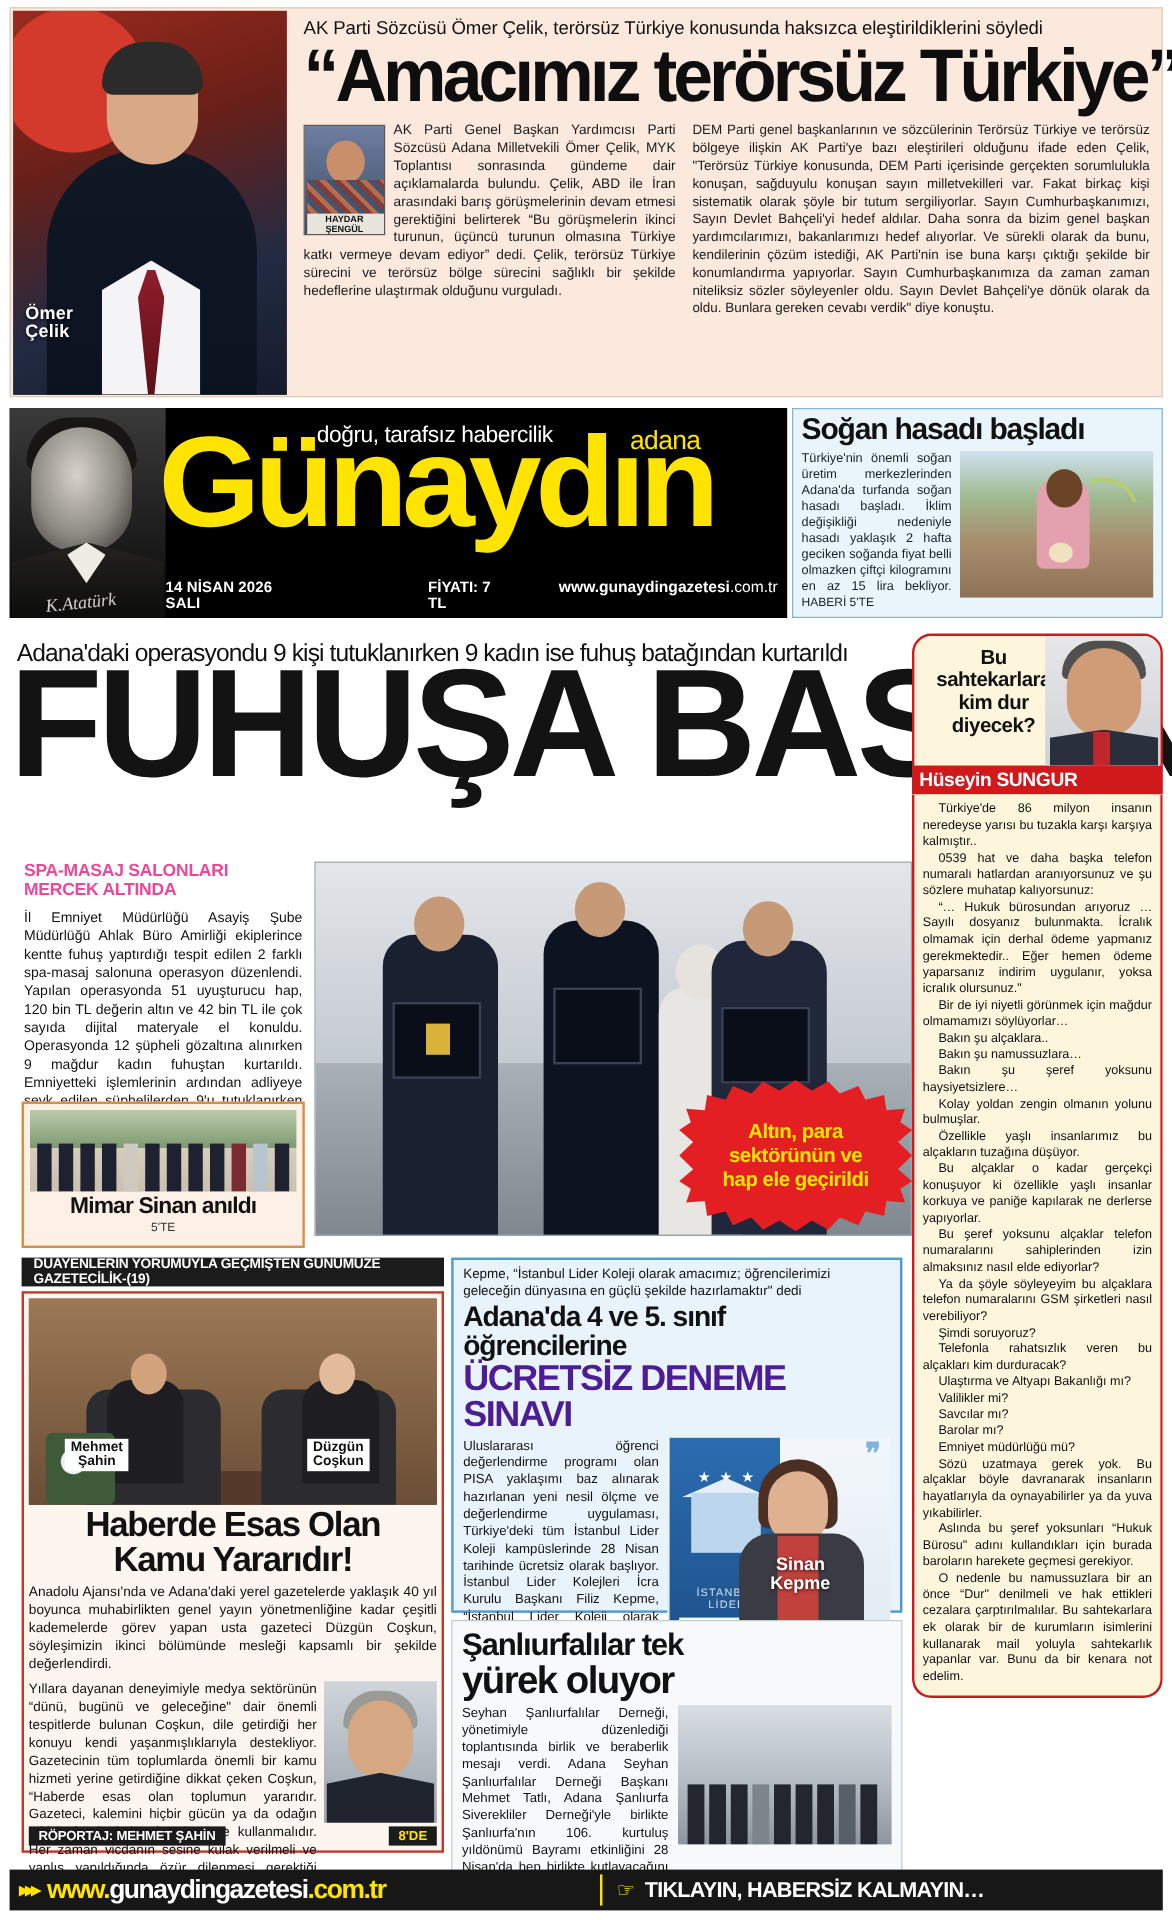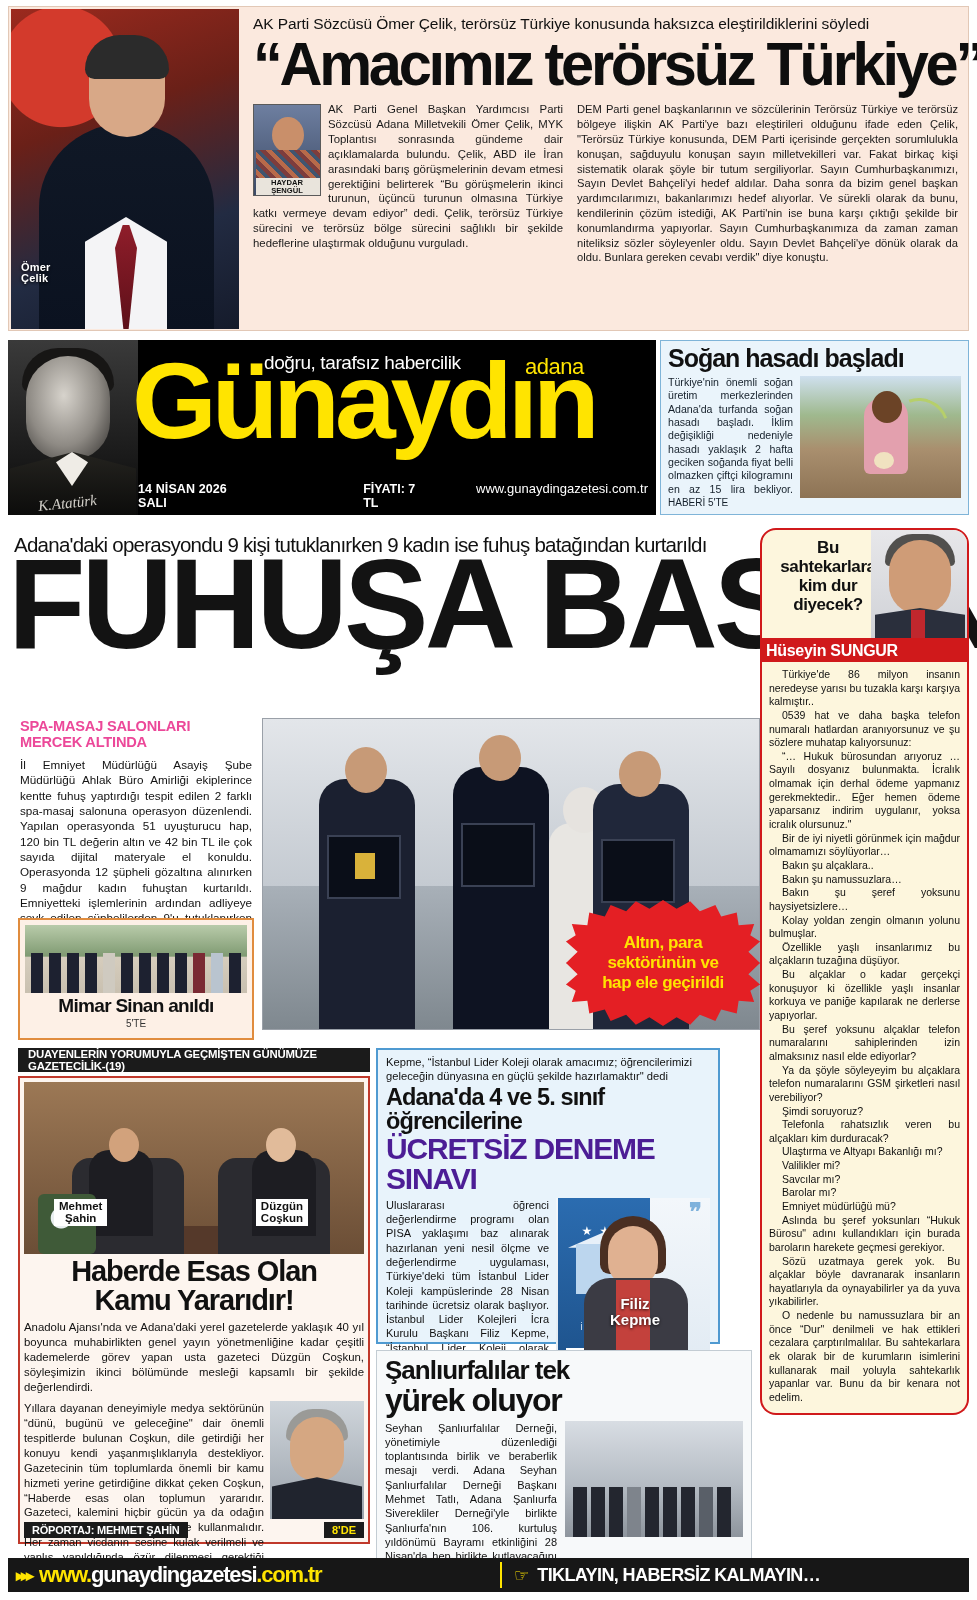--- a/index.html
+++ b/index.html
@@ -31,21 +31,21 @@
   .tp-shirt { position:absolute; left:74px; bottom:0; width:82px; height:112px;
     background:#f4f4f6; clip-path:polygon(50% 0,100% 22%,100% 100%,0 100%,0 22%); }
   .tp-tie { position:absolute; left:104px; bottom:0; width:22px; height:104px;
     background:linear-gradient(180deg,#8f1d2a,#5d1019); clip-path:polygon(35% 0,65% 0,100% 22%,62% 100%,38% 100%,0 22%); }
   .tp-head { position:absolute; left:78px; top:34px; width:76px; height:94px;
     background:#d8a887; border-radius:40px 40px 46px 46px; }
   .tp-hair { position:absolute; left:74px; top:26px; width:84px; height:44px;
     background:#2b2b2b; border-radius:44px 44px 12px 12px; }
   .tp-name {
     position:absolute; left:10px; bottom:44px; color:#fff; font-weight:bold;
-    font-size:11px; line-height:1.05; text-shadow:0 1px 3px #000; letter-spacing:.2px;
+    font-size:15px; line-height:1.05; text-shadow:0 1px 3px #000; letter-spacing:.2px;
   }
   .top-right { position:absolute; left:232px; top:0; right:0; bottom:0; padding:8px 10px 8px 12px; }
   .kicker { font-size:15.5px; color:#111; line-height:1.15; letter-spacing:-.1px; white-space:nowrap; }
   .mega-quote {
     font-family:"Liberation Sans", sans-serif;
     font-weight:bold; font-size:62px; line-height:.93; color:#0e0e0e;
     letter-spacing:-3.4px; transform:scaleX(.96); transform-origin:left center;
     margin-top:2px; white-space:nowrap;
   }
   .top-cols { display:flex; gap:14px; margin-top:10px; }
@@ -82,21 +82,21 @@
   .slogan { position:absolute; left:256px; top:12px; color:#fff; font-weight:normal; font-size:19px;
     letter-spacing:-.4px; }
   .adana-tag { position:absolute; left:517px; top:14px; color:#ffe400; font-size:22px; letter-spacing:-.5px; }
   .gunaydin { position:absolute; left:124px; top:8px; color:#ffe400; font-weight:bold;
     font-size:107px; line-height:1; letter-spacing:-5px; transform:scaleX(1.02); transform-origin:left top; }
   .mh-bottom { position:absolute; left:130px; bottom:5px; width:510px; display:flex;
     align-items:baseline; color:#fff; }
   .mh-date { font-size:12.5px; font-weight:bold; letter-spacing:.1px; }
   .mh-price { font-size:12.5px; font-weight:bold; margin-left:104px; }
   .mh-web { font-size:13px; margin-left:42px; }
-  .mh-web b { font-weight:normal; }
+  .mh-web b { font-weight:bold; }
 
   
   .sogan { position:absolute; left:660px; top:340px; width:309px; height:175px;
     background:#eaf4fb; border:1px solid #7fb4d8; padding:5px 7px; }
   .sogan h2 { font-size:25px; font-weight:bold; letter-spacing:-1px; color:#111; line-height:1; }
   .sogan-row { display:flex; gap:7px; margin-top:5px; }
   .sogan-text { width:125px; font-size:10.6px; line-height:1.26; text-align:justify; color:#15202b; }
   .sogan-text .ref { font-size:10px; }
   .sogan-img { flex:1; height:122px; position:relative; overflow:hidden;
     background:linear-gradient(180deg,#cfe0ef 0%,#9fb98e 32%,#a98f6e 60%,#8d7355 100%); }
@@ -207,21 +207,21 @@
   .msp2-head { position:absolute; left:20px; top:16px; width:54px; height:64px; background:#d5a782; border-radius:28px 28px 26px 26px; }
   .msp2-hair { position:absolute; left:16px; top:8px; width:62px; height:32px; background:#9a9a97; border-radius:32px 32px 6px 6px; }
   .msp2-suit { position:absolute; left:2px; top:76px; width:90px; height:42px; background:#20242e;
     clip-path:polygon(50% 0,100% 22%,100% 100%,0 100%,0 22%); }
   .ms-foot { position:absolute; left:4px; right:4px; bottom:4px; display:flex;
     align-items:center; justify-content:space-between; }
   .ms-rep { background:#1b1b1b; color:#fff; font-weight:bold; font-size:11px; padding:2px 8px; letter-spacing:-.2px; }
   .ms-page { background:#1b1b1b; color:#ffe400; font-weight:bold; font-size:11px; padding:2px 8px; }
 
   
-  .okul { position:absolute; left:376px; top:1048px; width:344px; height:296px;
+  .okul { position:absolute; left:376px; top:1048px; width:376px; height:296px;
     background:#e8f3fb; border:2px solid #4f9ad1; padding:6px 8px; }
   .okul-lead { font-size:11.2px; line-height:1.24; color:#111; }
   .okul-h1 { font-weight:bold; font-size:23.5px; letter-spacing:-.9px; color:#111; line-height:1.02; margin-top:2px; }
   .okul-h2 { font-weight:bold; font-size:30px; letter-spacing:-1.2px; color:#4c1d95; line-height:1; }
   .okul-cols { display:flex; gap:7px; margin-top:4px; }
   .okul-text { width:163px; font-size:11px; line-height:1.3; text-align:justify; color:#111; }
   .okul-photo { flex:1; height:188px; position:relative; overflow:hidden;
     background:linear-gradient(180deg,#f3f7fb 0%,#dfe9f2 100%); }
   .op-banner { position:absolute; left:2px; top:0; width:92px; height:100%;
     background:linear-gradient(180deg,#2b6cb0 0%,#1c4f87 100%); }
@@ -426,22 +426,22 @@
         <p>Bu alçaklar o kadar gerçekçi konuşuyor ki özellikle yaşlı insanlar korkuya ve paniğe kapılarak ne derlerse yapıyorlar.</p>
         <p>Bu şeref yoksunu alçaklar telefon numaralarını sahiplerinden izin almaksınız nasıl elde ediyorlar?</p>
         <p>Ya da şöyle söyleyeyim bu alçaklara telefon numaralarını GSM şirketleri nasıl verebiliyor?</p>
         <p>Şimdi soruyoruz?</p>
         <p>Telefonla rahatsızlık veren bu alçakları kim durduracak?</p>
         <p>Ulaştırma ve Altyapı Bakanlığı mı?</p>
         <p>Valilikler mi?</p>
         <p>Savcılar mı?</p>
         <p>Barolar mı?</p>
         <p>Emniyet müdürlüğü mü?</p>
+        <p>Sözü uzatmaya gerek yok. Bu alçaklar böyle davranarak insanların hayatlarıyla da oynayabilirler ya da yuva yıkabilirler.</p>
         <p>Aslında bu şeref yoksunları “Hukuk Bürosu" adını kullandıkları için burada baroların harekete geçmesi gerekiyor.</p>
-        <p>Sözü uzatmaya gerek yok. Bu alçaklar böyle davranarak insanların hayatlarıyla da oynayabilirler ya da yuva yıkabilirler.</p>
         <p>O nedenle bu namussuzlara bir an önce “Dur" denilmeli ve hak ettikleri cezalara çarptırılmalılar. Bu sahtekarlara ek olarak bir de kurumların isimlerini kullanarak mail yoluyla sahtekarlık yapanlar var. Bunu da bir kenara not edelim.</p>
       </div>
   </div>
 
   <div class="duayen">
     <span>DUAYENLERİN YORUMUYLA GEÇMİŞTEN GÜNÜMÜZE GAZETECİLİK-(19)</span>
   </div>
 
   <div class="ms-box">
     <div class="ms-photo">
@@ -500,21 +500,21 @@
           <div class="op-kolej">KOLEJ</div>
         </div>
         <div class="op-quote">❞</div>
         <div class="op-woman">
           <div class="opw-hair"></div>
           <div class="opw-head"></div>
           <div class="opw-body"></div>
           <div class="opw-scarf"></div>
         </div>
         <div class="op-name">
-          <span>Filiz</span><br>
+          <span>Sinan</span><br>
           <span>Kepme</span>
         </div>
       </div>
     </div>
   </div>
 
   <div class="surfa">
     <div class="surfa-h1">Şanlıurfalılar tek</div>
     <div class="surfa-h2">yürek oluyor</div>
     <div class="surfa-cols">

